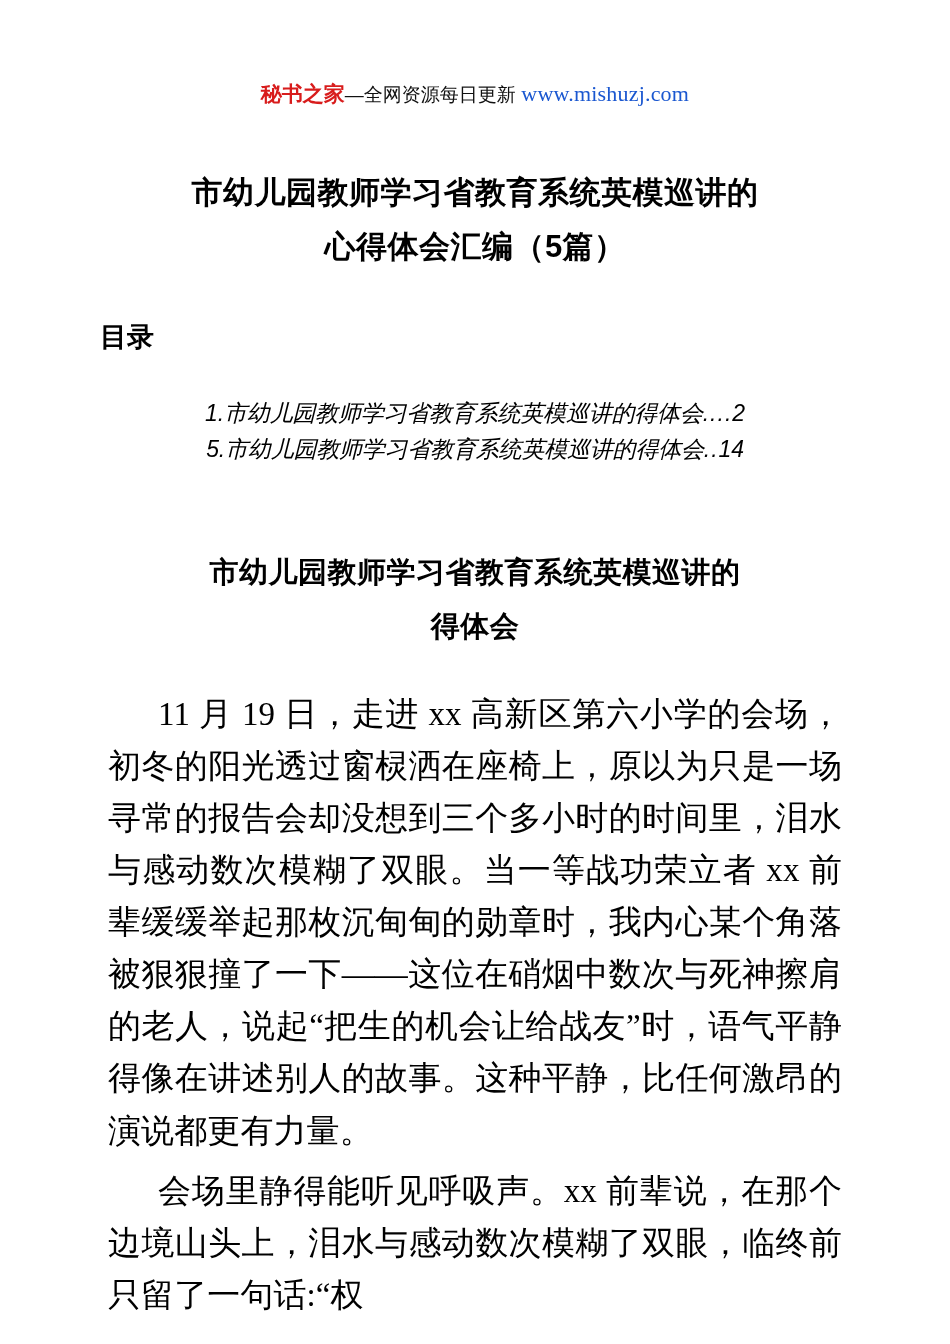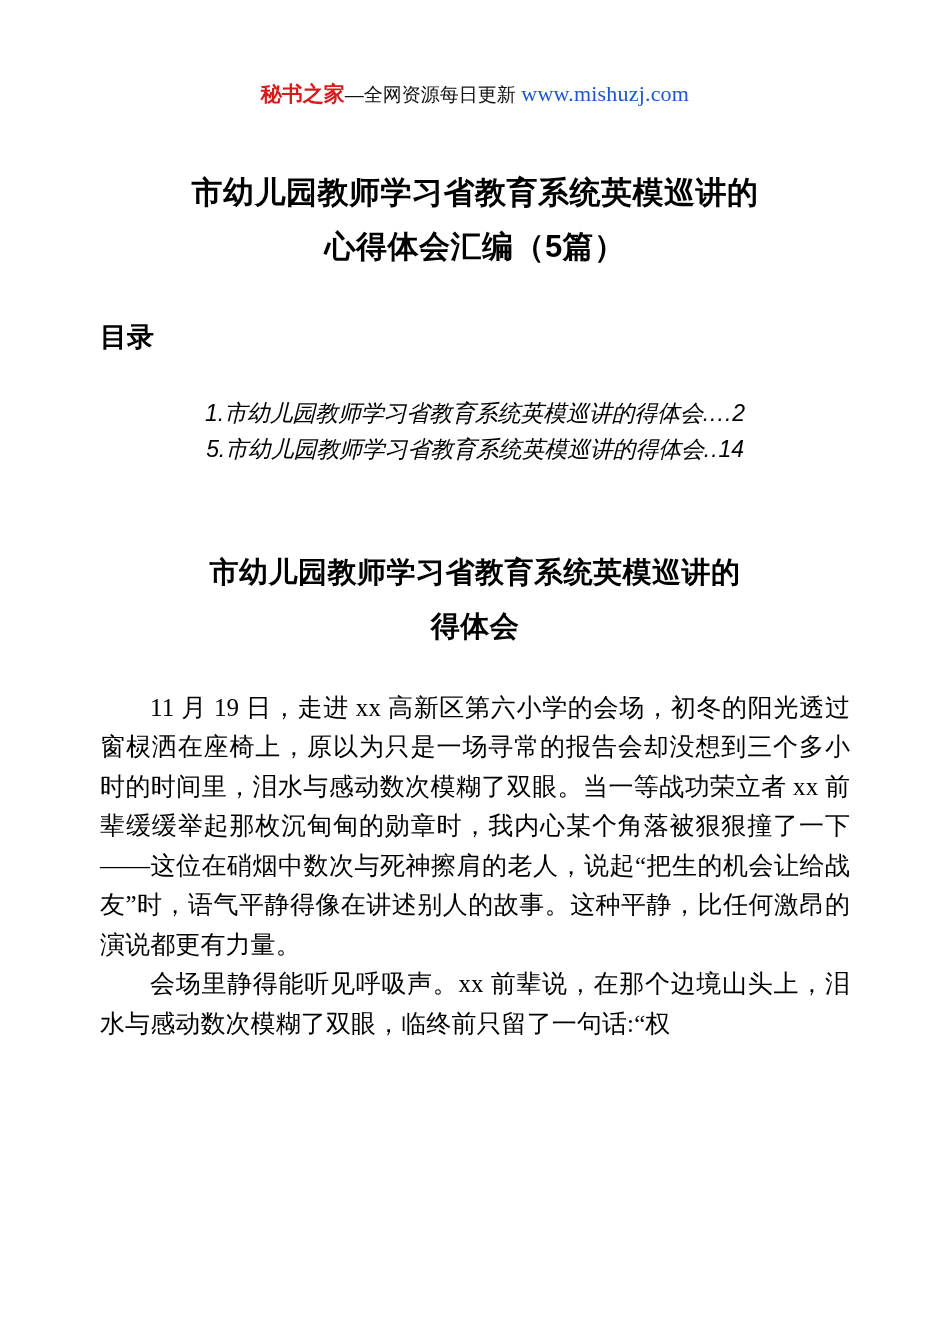--- a/index.html
+++ b/index.html
@@ -96,23 +96,23 @@
     font-size: 29px;
     line-height: 1.85;
     letter-spacing: 0.5px;
   }
 
   
   .body-text {
     margin-top: 34px;
   }
   .body-text p {
-    margin: 0;
+    margin: 8px;
     font-family: "Liberation Serif", serif;
-    font-size: 25px;
+    font-size: 33px;
     line-height: 1.58;
     text-align: justify;
     text-indent: 50px;
     letter-spacing: 0.1px;
   }
 </style>
 </head>
 <body>
 
 <div class="page">

